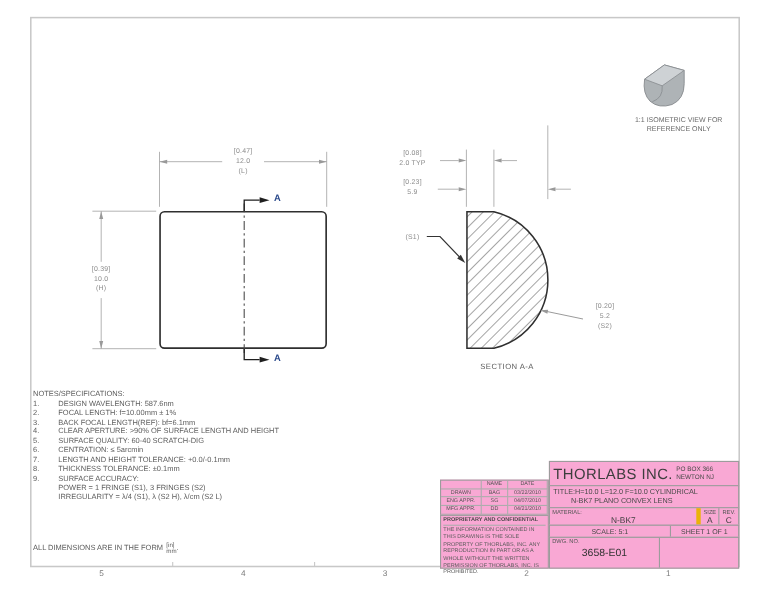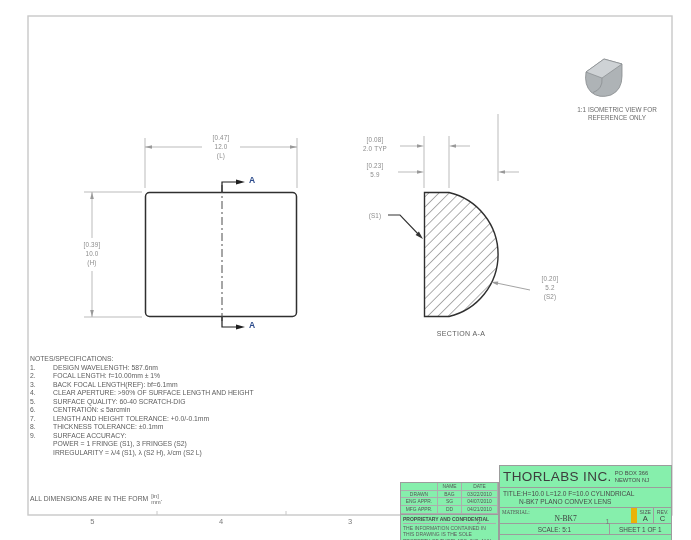--- a/index.html
+++ b/index.html
@@ -21,35 +21,35 @@
   .note-n { width:23px; flex:0 0 23px; }
   .dimform { position:absolute; left:30px; top:492px; color:#5d5d5d; font-size:6.8px; display:flex; align-items:center; }
   .frac { display:inline-block; margin-left:3px; font-size:5.6px; line-height:6px; text-align:left; transform:translateY(1px); }
 
   
   .zones { position:absolute; left:28px; top:517px; width:644px; height:13px; display:flex; }
   .zones div { flex:1; text-align:center; color:#7a7a7a; font-size:7.5px; }
 
   
   .tb { position:absolute; left:400px; top:419px; width:272px; height:98px; font-size:6px; color:#4a4a4a; }
-  .tb .box { position:absolute; border:1px solid #9c9c9c; background:#86efac;margin-top:46px; }
+  .tb .box { position:absolute; border:1px solid #9c9c9c; background:#f9a8d4; }
   .appr { left:0; top:17px; width:99px; height:33px; display:grid;
           grid-template-columns:37px 24px 36px; grid-auto-rows:7.7px; }
   .appr div { border-right:0.5px solid #adadad; border-bottom:0.5px solid #adadad;
               font-size:4.9px; display:flex; align-items:center; justify-content:center; overflow:hidden; white-space:nowrap; color:#555; }
   .prop { left:0; top:49px; width:99px; height:49px; padding:1px 2px; }
   .prop-title { font-size:5px; font-weight:bold; border-bottom:0.5px solid #adadad; padding-bottom:1px; margin-bottom:1px; white-space:nowrap; }
   .prop-body { font-size:5px; line-height:6.4px; color:#5c5c5c; }
   .company { left:99px; top:0; width:173px; height:23px; display:flex; align-items:center; }
   .company-name { font-size:13.5px; letter-spacing:0.4px; color:#3d3d3d; padding-left:3px; white-space:nowrap; }
   .company-addr { font-size:5.8px; line-height:6.6px; padding-left:3px; color:#4a4a4a; }
   .titlebox { left:99px; top:22px; width:173px; height:21px; padding:2px 3px; font-size:6.6px; line-height:8px; white-space:nowrap; }
   .titlebox .l2 { padding-left:16px; }
   .matrow { left:99px; top:42px; width:173px; height:17px; display:flex; }
-  .matcell { width:139px; border-right:6px solid #eab308; position:relative;font-family:Liberation Serif, serif; }
+  .matcell { width:139px; border-right:4px solid #eab308; position:relative; }
   .sizecell { width:17px; border-right:1px solid #9c9c9c; text-align:center; }
   .revcell { width:17px; text-align:center; }
   .smalllbl { font-size:5.2px; color:#555; padding:1px 0 0 2px; }
   .cellval { text-align:center; font-size:7.6px; color:#3d3d3d; margin-top:-1px; }
   .scalerow { left:99px; top:58px; width:173px; height:12px; display:flex; }
   .scalecell { width:111px; border-right:1px solid #9c9c9c; display:flex; align-items:center; justify-content:center; font-size:6.4px; }
   .sheetcell { width:62px; display:flex; align-items:center; justify-content:center; font-size:6.4px; }
   .dwgrow { left:99px; top:69px; width:173px; height:29px; display:flex; }
   .dwgcell { width:100px; border-right:1px solid #9c9c9c; }
   .partcell { width:73px; }
@@ -283,20 +283,24 @@
         <div class="cellval">C</div>
       </div>
     </div>
 
     <div class="box scalerow">
       <div class="scalecell">SCALE: 5:1</div>
       <div class="sheetcell">SHEET 1 OF 1</div>
     </div>
 
     <div class="box dwgrow">
+      <div class="dwgcell">
+        <div class="smalllbl">DWG.  NO.</div>
+        <div class="dwgval">3658-E01</div>
+      </div>
     </div>
   </div>
 
   <div class="zones">
     <div>5</div>
     <div>4</div>
     <div>3</div>
     <div>2</div>
     <div>1</div>
   </div>

